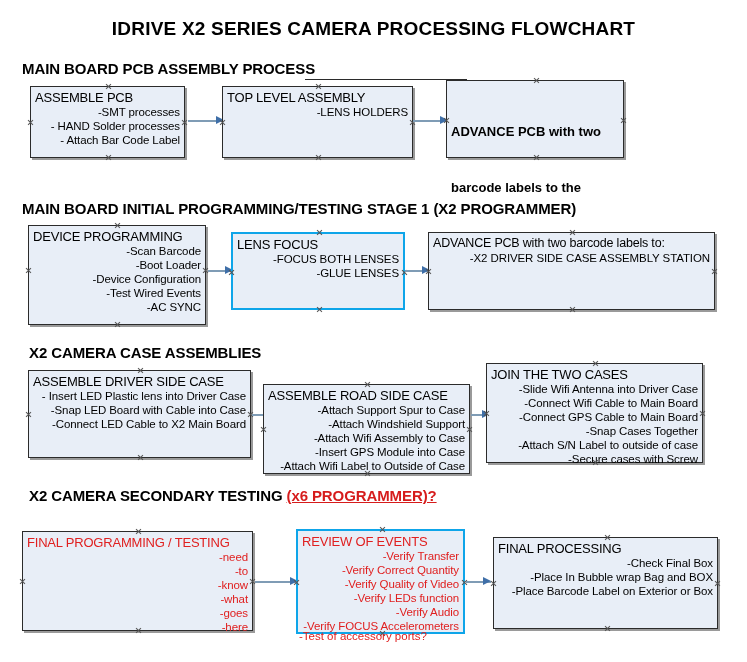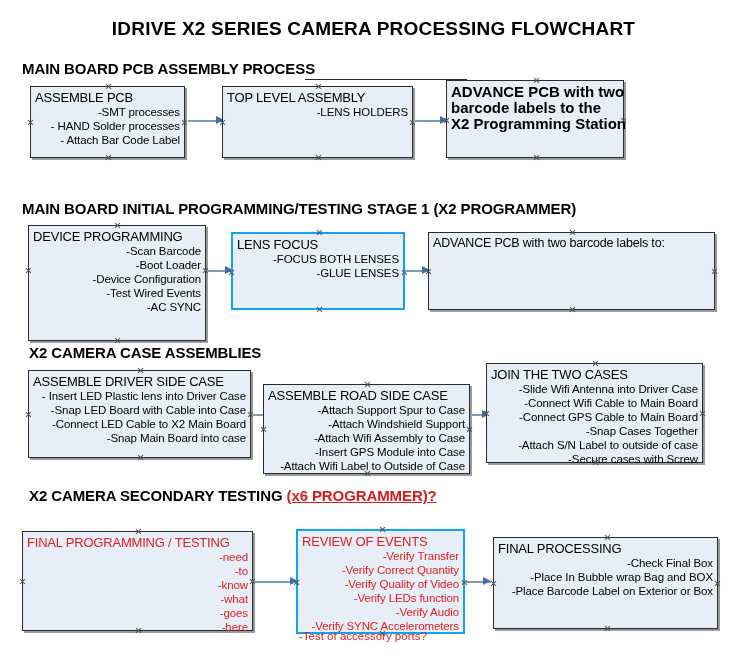--- a/index.html
+++ b/index.html
@@ -82,24 +82,25 @@
     line-height: 14px;
     white-space: nowrap;
     letter-spacing: -0.1px;
   }
   .box.red .box-title,
   .box.red li {
     color: #e02020;
   }
   .box .titleline {
     display: block;
-    font-size: 15px;
+    font-size: 13px;
     font-weight: bold;
     line-height: 16px;
     white-space: nowrap;
+    margin-top: 40px;
   }
 
   
   .handle {
     position: absolute;
     width: 7px;
     height: 7px;
     pointer-events: none;
   }
   .handle::before, .handle::after {
@@ -206,21 +207,21 @@
     <div class="handle" style="left:86px; top:-4px;"></div>
     <div class="handle" style="left:86px; bottom:-4px;"></div>
     <div class="handle" style="left:-4px; top:36px;"></div>
     <div class="handle" style="right:-4px; top:36px;"></div>
   </div>
 
   <div class="section-heading" style="left:22px; top:200px;">
     <span>MAIN BOARD INITIAL PROGRAMMING/TESTING STAGE 1 (X2 PROGRAMMER)</span>
   </div>
 
-  <div class="box" style="left:28px; top:225px; width:178px; height:116px;">
+  <div class="box" style="left:28px; top:225px; width:178px; height:100px;">
     <div class="box-title">DEVICE PROGRAMMING</div>
     <ul>
       <li>-Scan Barcode</li>
       <li>-Boot Loader</li>
       <li>-Device Configuration</li>
       <li>-Test Wired Events</li>
       <li>-AC SYNC</li>
     </ul>
     <div class="handle" style="left:85px; top:-4px;"></div>
     <div class="handle" style="left:85px; bottom:-4px;"></div>
@@ -245,37 +246,39 @@
     <div class="handle" style="right:-5px; top:35px;"></div>
   </div>
 
   <div class="arrow" style="left:405px; top:266px; width:25px;">
     <div class="shaft"></div>
     <div class="head"></div>
   </div>
 
   <div class="box" style="left:428px; top:232px; width:287px; height:78px;">
     <div class="box-title small">ADVANCE PCB with two barcode labels to:</div>
+    <ul>
+      <li>-X2 DRIVER  SIDE  CASE  ASSEMBLY STATION</li>
+    </ul>
     <div class="handle" style="left:140px; top:-4px;"></div>
     <div class="handle" style="left:140px; bottom:-4px;"></div>
     <div class="handle" style="left:-4px; top:35px;"></div>
     <div class="handle" style="right:-4px; top:35px;"></div>
   </div>
 
   <div class="section-heading" style="left:29px; top:344px;">
     <span>X2 CAMERA CASE ASSEMBLIES</span>
   </div>
 
   <div class="box" style="left:28px; top:370px; width:223px; height:88px;">
     <div class="box-title">ASSEMBLE DRIVER SIDE CASE</div>
     <ul>
       <li>- Insert LED Plastic lens into Driver Case</li>
       <li>-Snap LED Board with Cable into Case</li>
       <li>-Connect LED Cable to X2 Main Board</li>
-      <li>-Snap Main Board into case</li>
     </ul>
     <div class="handle" style="left:108px; top:-4px;"></div>
     <div class="handle" style="left:108px; bottom:-4px;"></div>
     <div class="handle" style="left:-4px; top:40px;"></div>
     <div class="handle" style="right:-4px; top:40px;"></div>
   </div>
 
   <div class="arrow" style="left:252px; top:410px; width:20px;">
     <div class="shaft"></div>
     <div class="head"></div>
@@ -343,21 +346,21 @@
   </div>
 
   <div class="box red thick" style="left:296px; top:529px; width:169px; height:105px;">
     <div class="box-title">REVIEW OF EVENTS</div>
     <ul>
       <li>-Verify Transfer</li>
       <li>-Verify Correct Quantity</li>
       <li>-Verify Quality of Video</li>
       <li>-Verify LEDs function</li>
       <li>-Verify Audio</li>
-      <li>-Verify SYNC Accelerometers</li>
+      <li>-Verify FOCUS Accelerometers</li>
     </ul>
     <div class="handle" style="left:81px; top:-5px;"></div>
     <div class="handle" style="left:81px; bottom:-5px;"></div>
     <div class="handle" style="left:-5px; top:48px;"></div>
     <div class="handle" style="right:-5px; top:48px;"></div>
   </div>
 
   <div class="overflow-line" style="left:299px; top:629px;">-Test of accessory ports?</div>
 
   <div class="arrow" style="left:466px; top:577px; width:25px;">

